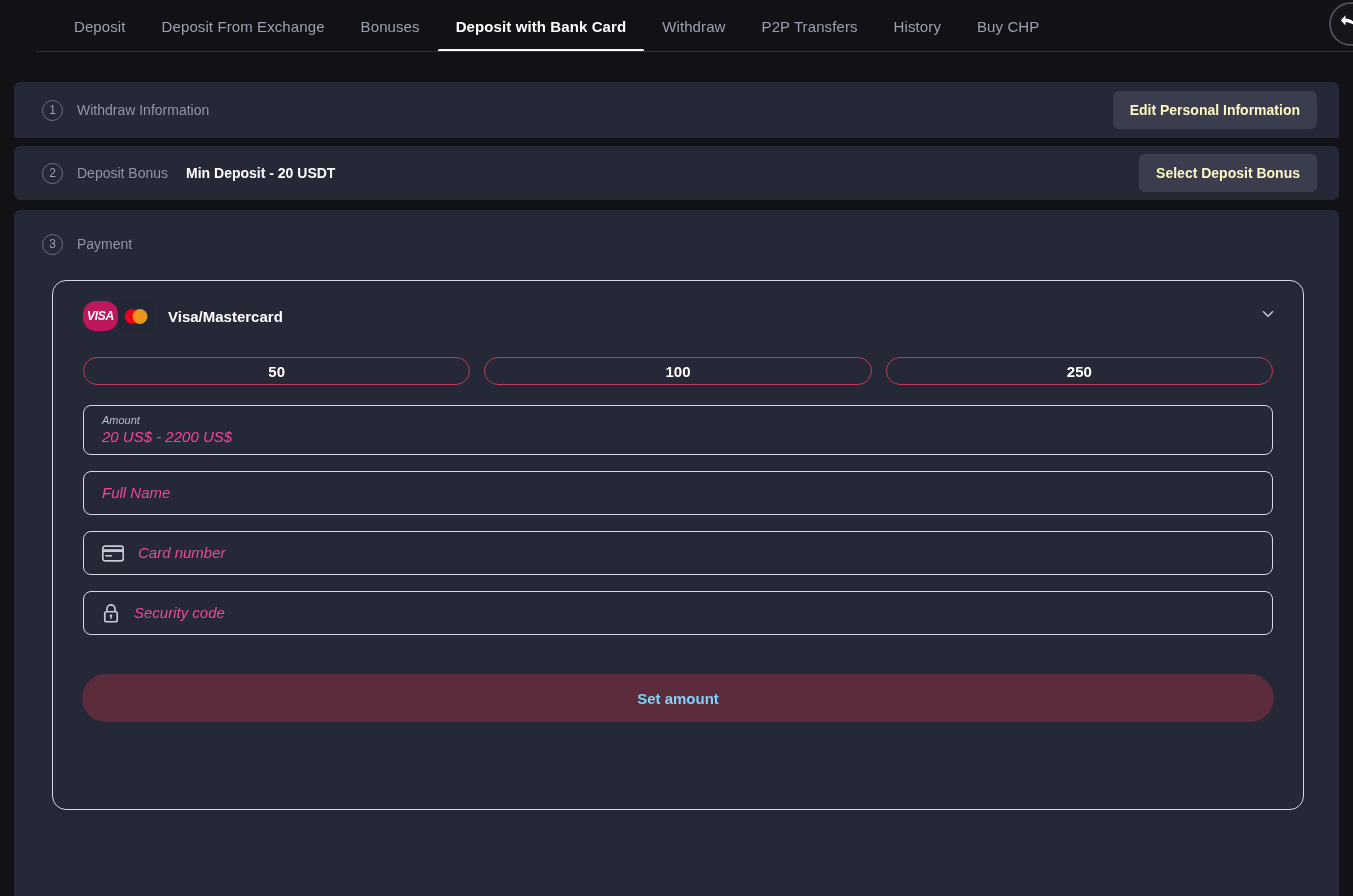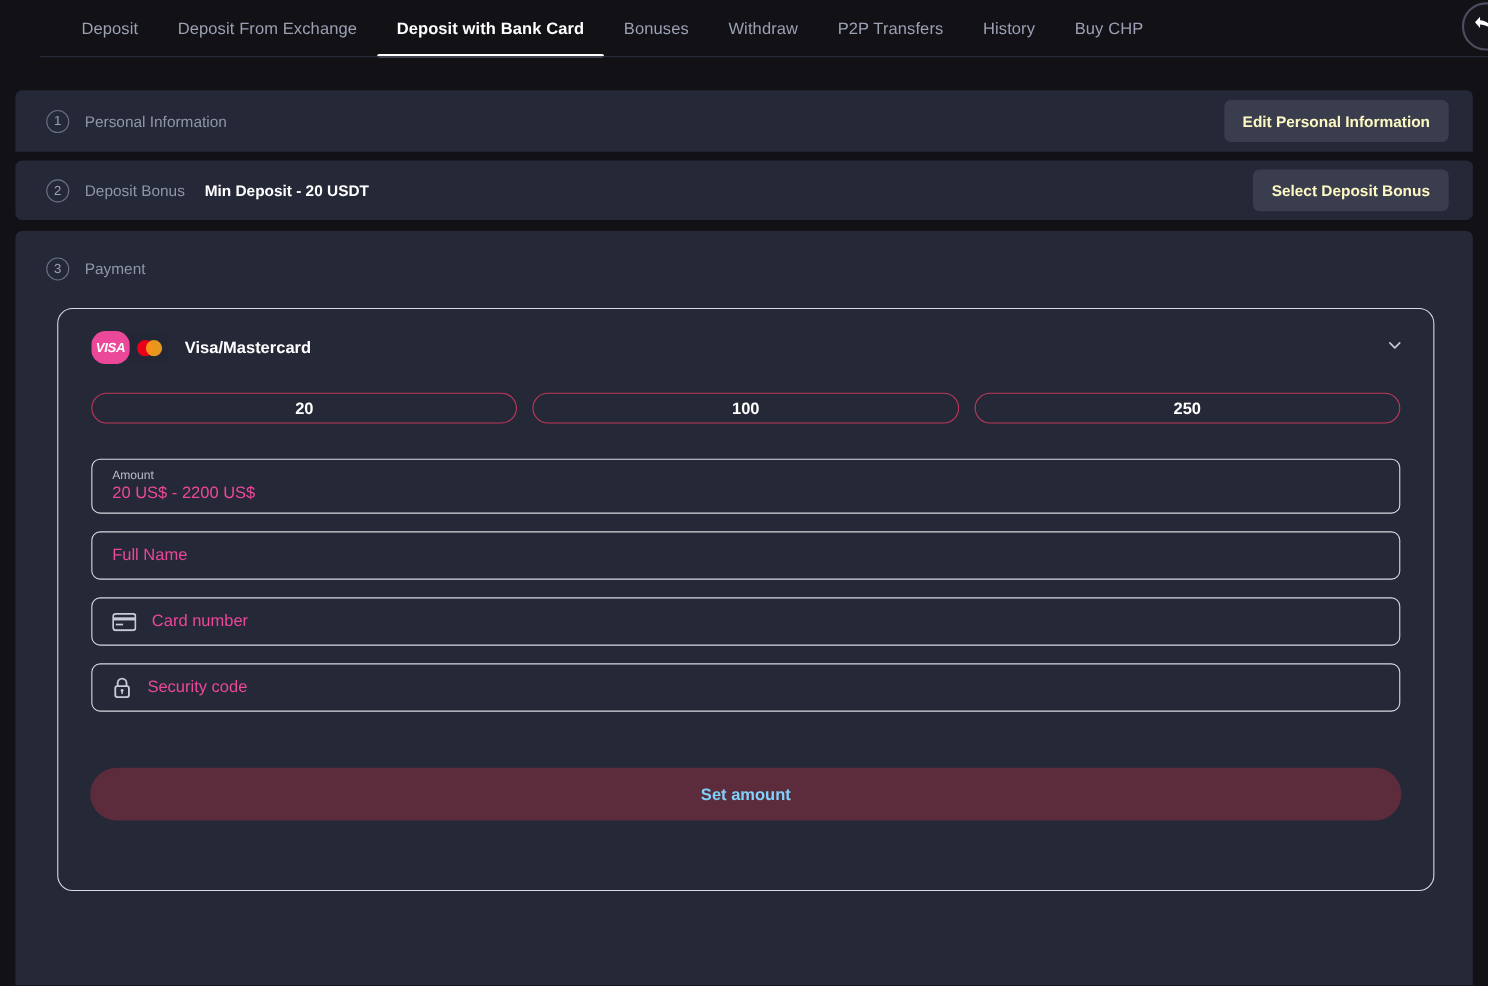--- a/index.html
+++ b/index.html
@@ -76,21 +76,21 @@
   }
   .method-row {
     display: flex; align-items: center; height: 70px; padding: 0 26px 0 30px;
     cursor: pointer;
   }
   .brand-logos {
     width: 70px; height: 30px; border-radius: 4px; overflow: hidden;
     display: flex; flex: none;
   }
   .visa-box {
-    width: 35px; height: 30px; background: #ec4899;
+    width: 35px; height: 30px; background: #be185d;
     display: flex; align-items: center; justify-content: center; border-radius: 13px;
   }
   .visa-text {
     color: #fff; font-size: 12px; font-weight: bold; font-style: italic;
     font-family: "Liberation Sans", sans-serif; letter-spacing: -.3px;
   }
   .mc-box {
     width: 35px; height: 30px; background: #232735;
     display: flex; align-items: center; justify-content: center;
   }
@@ -99,21 +99,21 @@
 
   .presets { display: flex; gap: 14px; padding: 0 30px; margin-top: 6px; }
   .preset {
     flex: 1; height: 28px; border-radius: 14px;
     border: 1px solid #c0395a; background: #252836;
     color: #ffffff; font-size: 15px; font-weight: bold;
     display: flex; align-items: center; justify-content: center;
     cursor: pointer; font-family: inherit;
   }
 
-  .fields { padding: 16px 30px; }
+  .fields { padding: 4px 30px; font-style: italic; }
   .field {
     position: relative; border: 1px solid #d7d9e2; border-radius: 8px;
     background: #252836; height: 44px; display: flex; align-items: center;
     padding: 0 18px; cursor: text;
   }
   .field.tall { height: 50px; flex-direction: column; align-items: flex-start;
     justify-content: center; padding: 0 18px; }
   .field-float-label { font-size: 11px; color: #b8bcc9; line-height: 14px; }
   .field-ph { font-size: 15px; color: #ec4899; line-height: 20px; }
   .field-icon { margin-right: 14px; display: flex; align-items: center; flex: none; }
@@ -130,39 +130,39 @@
 </style>
 </head>
 <body>
 
 <div class="page">
 
   <div class="tabbar">
     <div class="tabs">
       <div class="tab">Deposit</div>
       <div class="tab">Deposit From Exchange</div>
+      <div class="tab">Bonuses</div>
       <div class="tab active">Deposit with Bank Card</div>
-      <div class="tab">Bonuses</div>
       <div class="tab">Withdraw</div>
       <div class="tab">P2P Transfers</div>
       <div class="tab">History</div>
       <div class="tab">Buy CHP</div>
     </div>
     <div class="tabbar-rule"></div>
     <div class="back-btn">
       <svg width="22" height="22" viewBox="0 0 24 24">
         <path d="M20 18 C18 10 11 6 6 6 L6 2.5 L1 8 L6 13.5 L6 10 C10 10 16 12 20 18 Z" fill="#ffffff"></path>
       </svg>
     </div>
   </div>
 
   <div class="panel panel-1">
     <div class="panel-row">
       <div class="step-num">1</div>
-      <div class="step-label">Personal Information</div>
+      <div class="step-label">Withdraw Information</div>
       <button class="panel-action">Edit Personal Information</button>
     </div>
   </div>
 
   <div class="panel panel-2">
     <div class="panel-row">
       <div class="step-num">2</div>
       <div class="step-label">Deposit Bonus</div>
       <div class="step-note">Min Deposit - 20 USDT</div>
       <button class="panel-action">Select Deposit Bonus</button>
@@ -192,21 +192,21 @@
       </div>
       <div class="method-name">Visa/Mastercard</div>
       <div class="chevron">
         <svg width="18" height="18" viewBox="0 0 24 24" fill="none">
           <path d="M6 9 L12 15 L18 9" stroke="#c8cbd6" stroke-width="2" stroke-linecap="round" stroke-linejoin="round"></path>
         </svg>
       </div>
     </div>
 
     <div class="presets">
-      <button class="preset">20</button>
+      <button class="preset">50</button>
       <button class="preset">100</button>
       <button class="preset">250</button>
     </div>
 
     <div class="fields">
 
       <div class="field tall mt16">
         <span class="field-float-label">Amount</span>
         <span class="field-ph">20 US$ - 2200 US$</span>
       </div>

